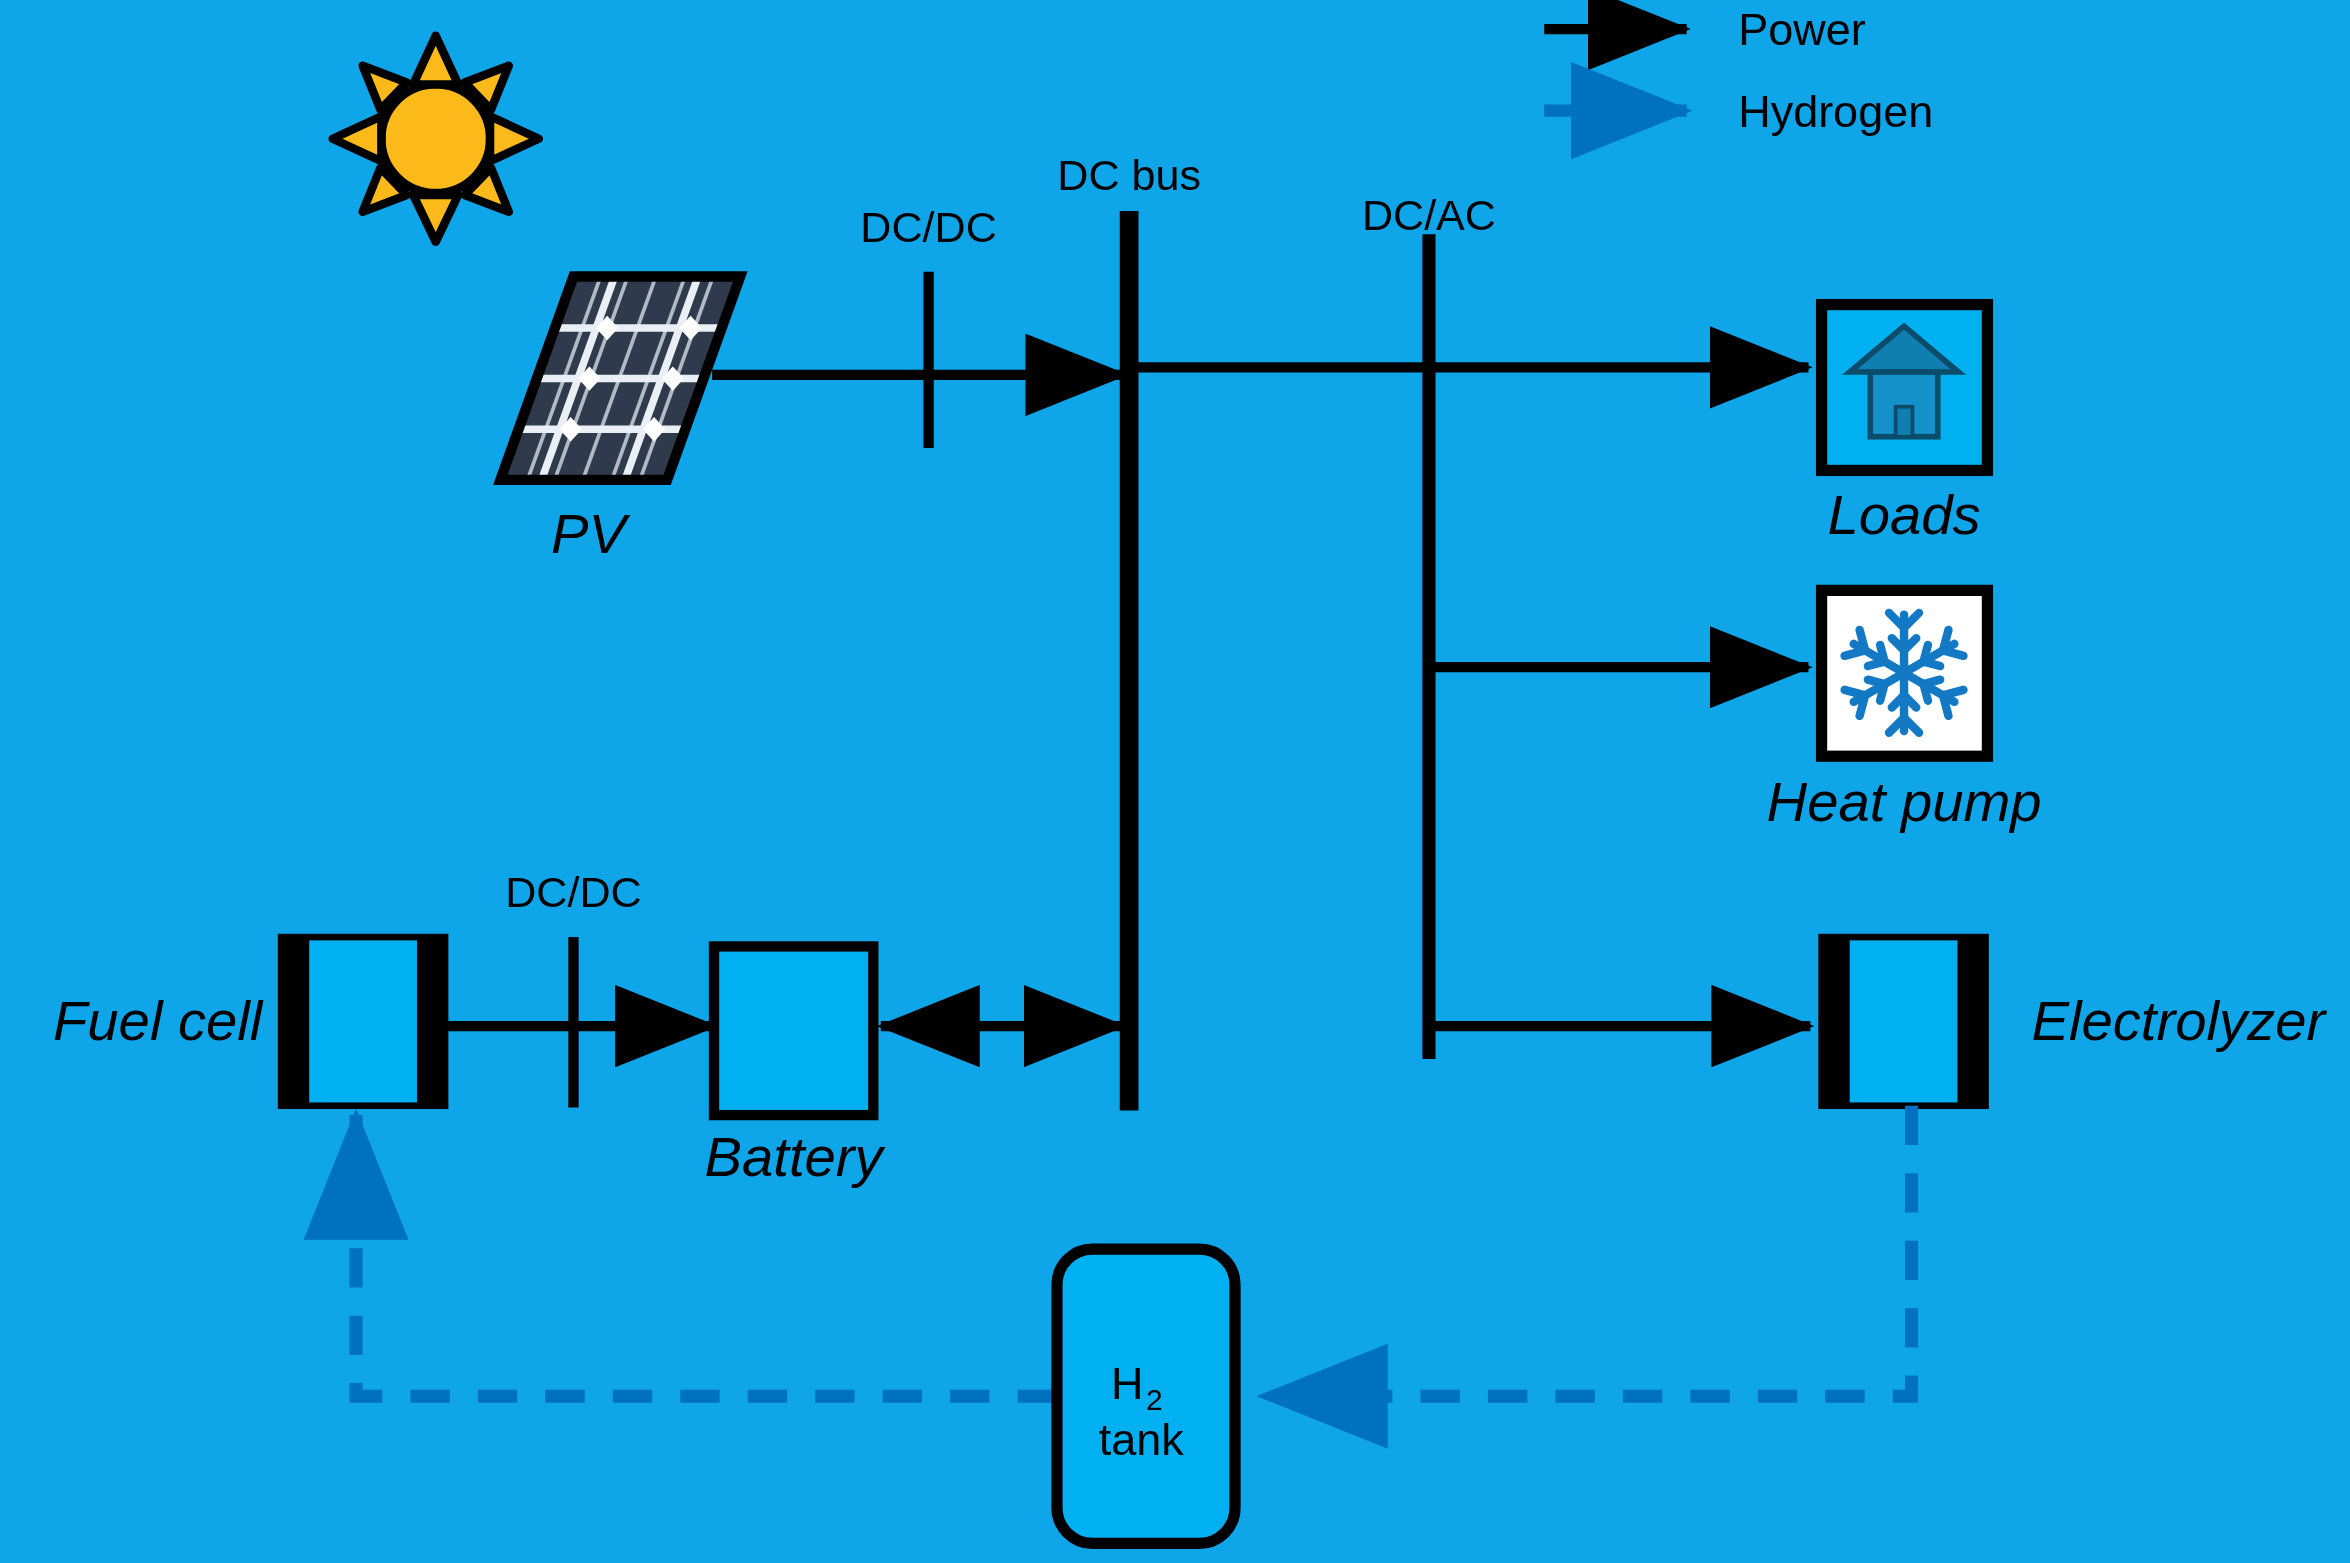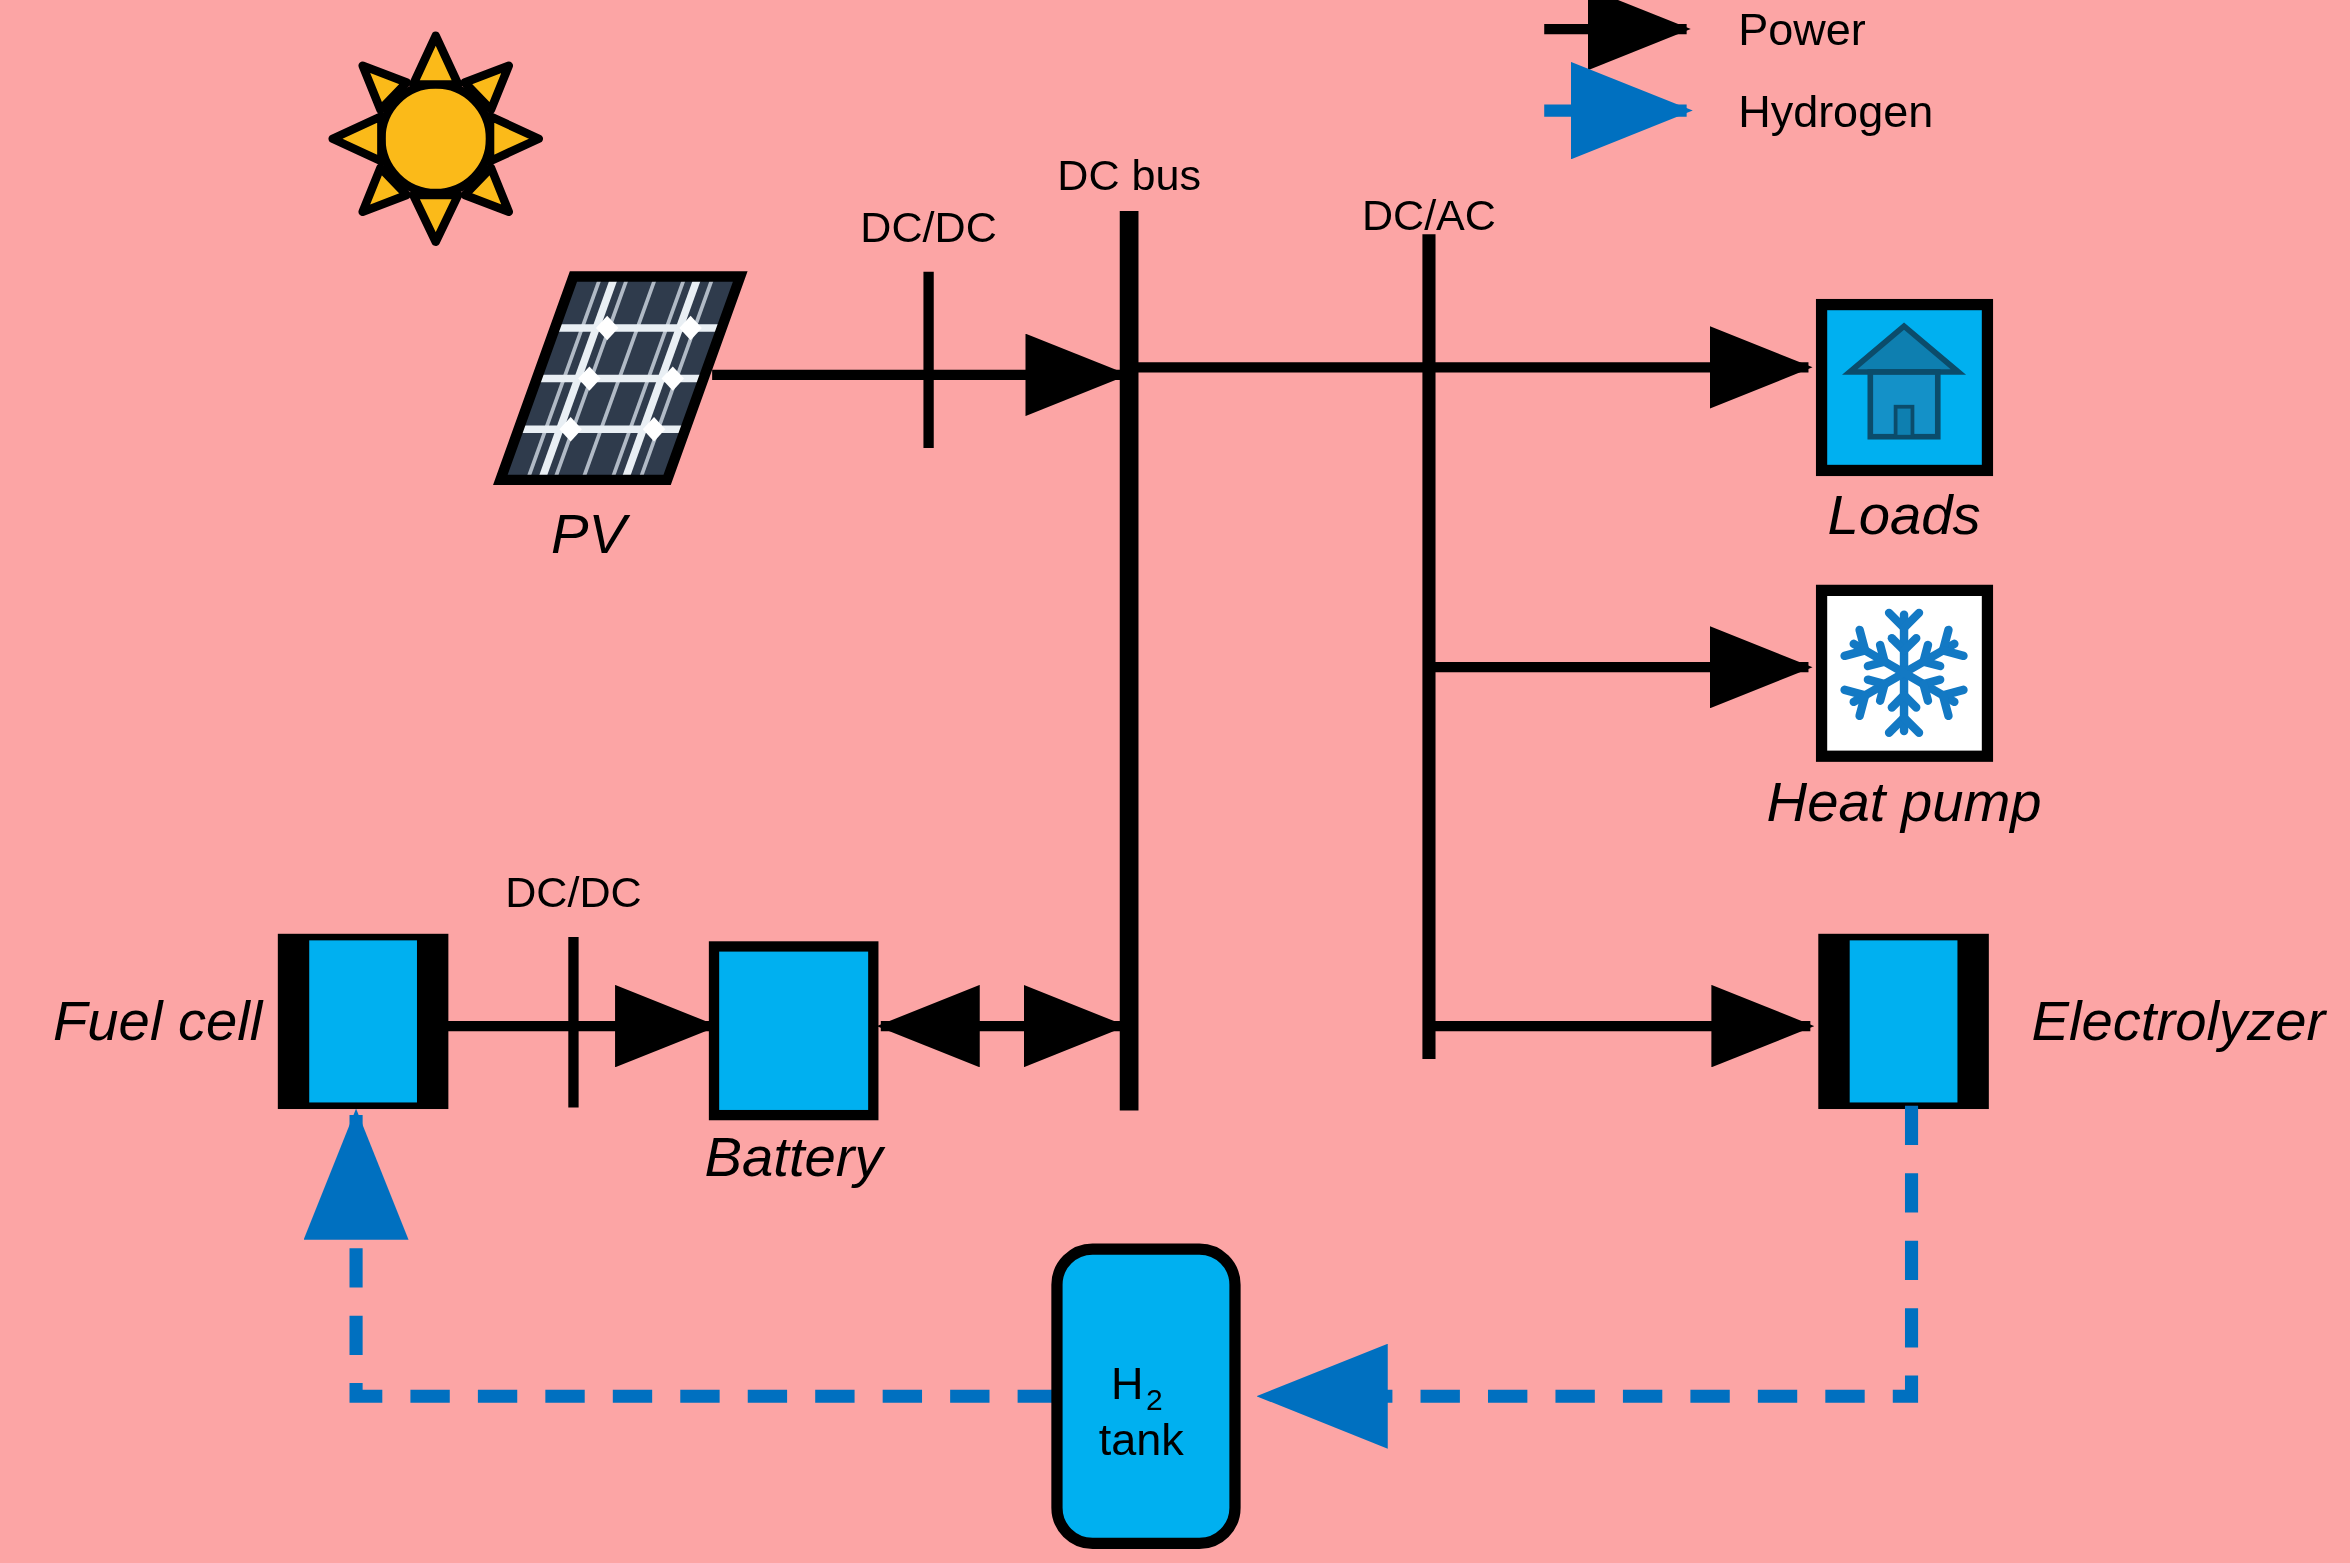--- a/index.html
+++ b/index.html
@@ -7,21 +7,21 @@
     padding: 0;
     background: #ffffff;
   }
   body {
     font-family: "Liberation Sans", sans-serif;
   }
   #stage {
     position: relative;
     width: 2351px;
     height: 1564px;
-    background: #fca5a5;
+    background: #0ea5e9;
     overflow: hidden;
   }
   #diagram-svg {
     position: absolute;
     left: 0;
     top: 0;
     width: 2351px;
     height: 1564px;
   }
   .lbl {

